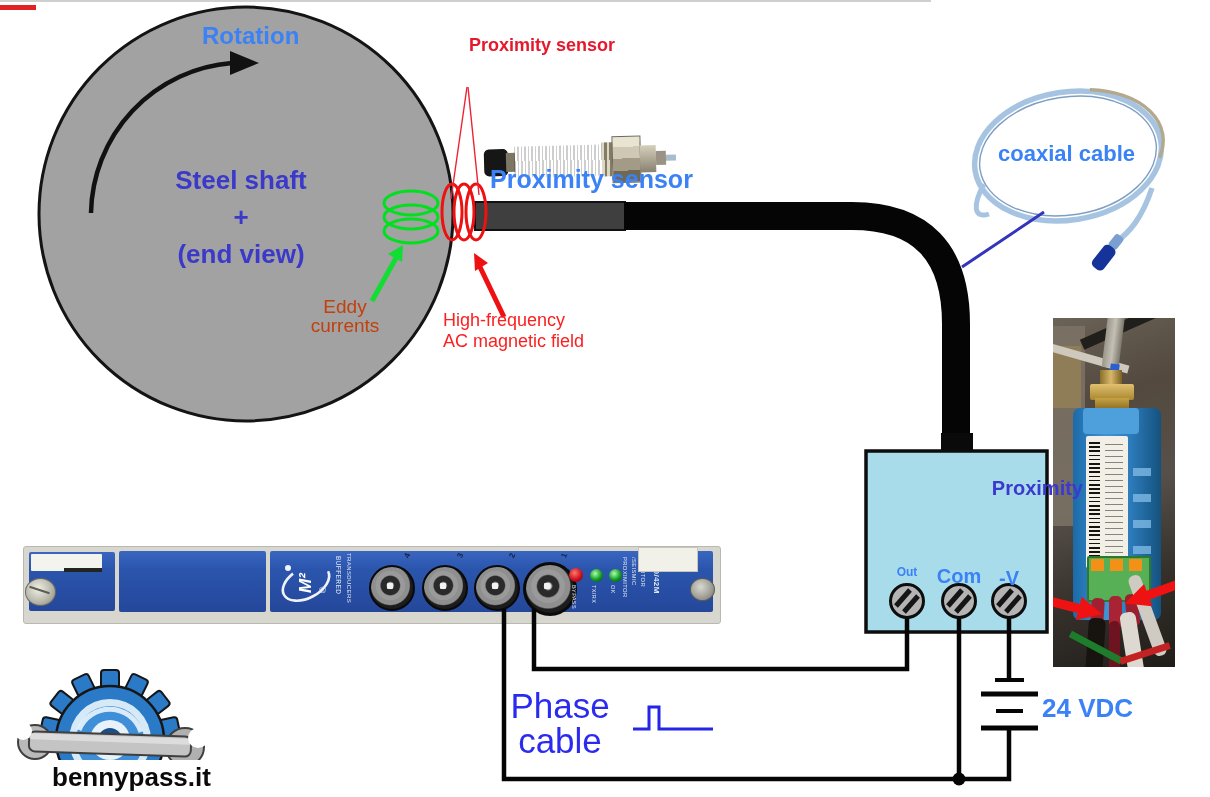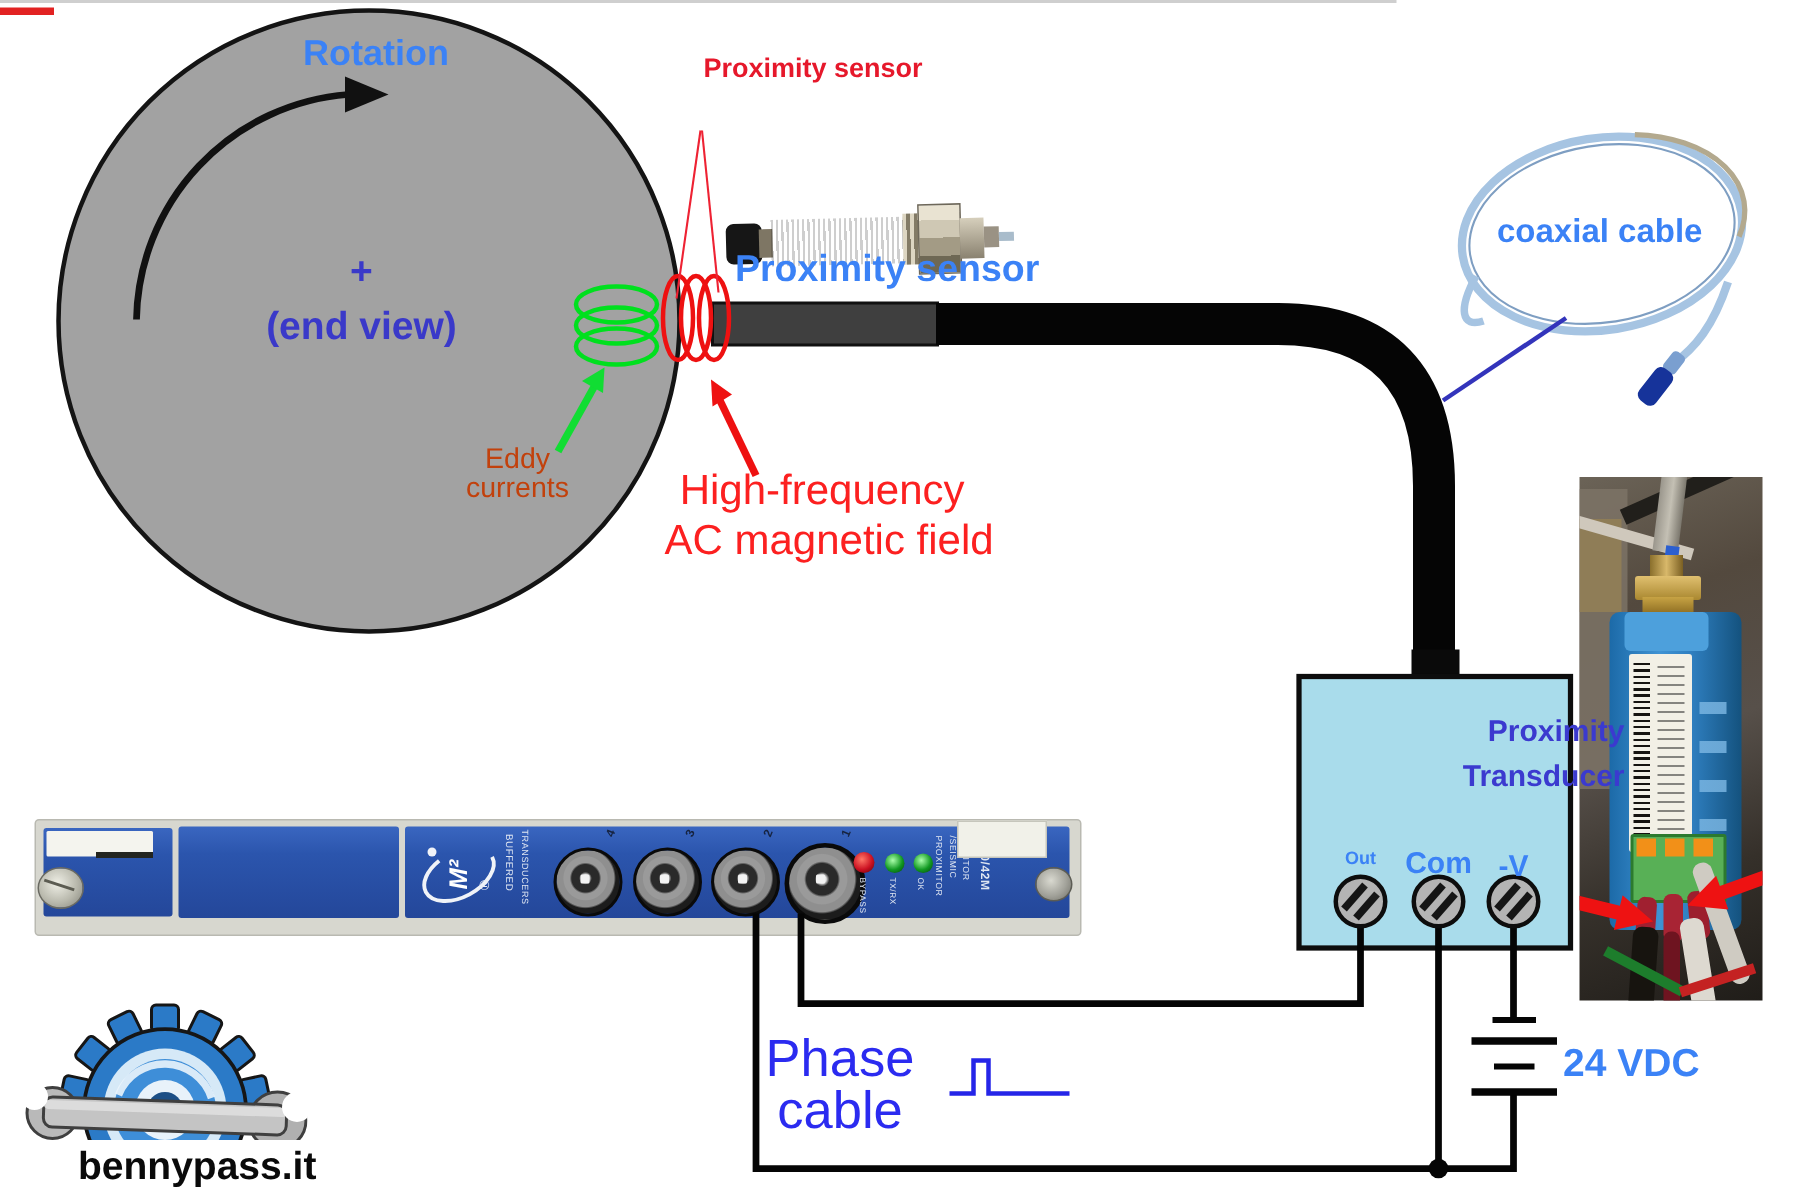--- a/index.html
+++ b/index.html
@@ -259,45 +259,45 @@
         <line x1="1006" y1="612" x2="1020" y2="596" stroke="#151515" stroke-width="5"></line>
       </g>
     </g>
 
     <path d="M 633 729 H 649 V 707 H 659 V 729 H 713" fill="none" stroke="#2525e8" stroke-width="3"></path>
   </svg>
 
   <div class="txt blue" style="left:202px;top:22px;font-size:24px;">Rotation</div>
 
   <div class="txt" style="left:146px;top:162px;width:190px;text-align:center;color:#3a39c9;font-weight:bold;font-size:26px;line-height:1.42;">
+    <div>Steel shaft</div>
     <div>+</div>
     <div>(end view)</div>
   </div>
 
   <div class="txt" style="left:469px;top:33px;color:#e6182b;font-weight:bold;font-size:18px;line-height:1.38;">
     <div>Proximity sensor</div>
   </div>
 
   <div class="txt blue" style="left:490px;top:165px;font-size:25px;">Proximity sensor</div>
 
   <div class="txt blue" style="left:998px;top:141px;font-size:22px;">coaxial cable</div>
 
   <div class="txt" style="left:295px;top:297px;width:100px;text-align:center;color:#c2410c;font-size:19px;font-weight:500;line-height:1.0;">
     <div>Eddy</div>
     <div>currents</div>
   </div>
 
-  <div class="txt" style="left:443px;top:310px;width:200px;text-align:right;color:#fc2020;font-size:28px;font-weight:500;line-height:1.18;">
+  <div class="txt" style="left:443px;top:310px;width:200px;text-align:left;color:#fc2020;font-size:18px;font-weight:500;line-height:1.18;">
     <div>High-frequency</div>
     <div>AC magnetic field</div>
   </div>
 
   <div class="txt" style="left:866px;top:473px;width:181px;text-align:right;color:#3b3acf;font-weight:bold;font-size:20px;line-height:1.5;margin-left:36px;">
     <div>Proximity</div>
-    <div>Transducer</div>
   </div>
 
   <div class="txt blue" style="left:881px;top:565px;width:52px;text-align:center;font-size:12px;">Out</div>
   <div class="txt blue" style="left:932px;top:565px;width:54px;text-align:center;font-size:20px;">Com</div>
   <div class="txt blue" style="left:987px;top:567px;width:44px;text-align:center;font-size:20px;">-V</div>
 
   <div class="txt blue" style="left:1042px;top:693px;font-size:26px;">24 VDC</div>
 
   <div class="txt" style="left:502px;top:688px;width:116px;text-align:center;color:#2b2bf0;font-size:35px;line-height:1.0;">
     <div>Phase</div>

